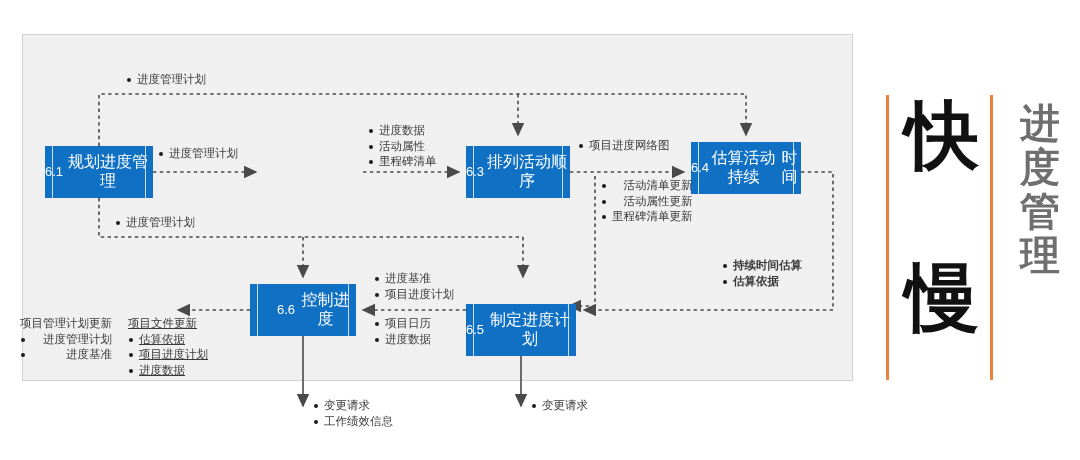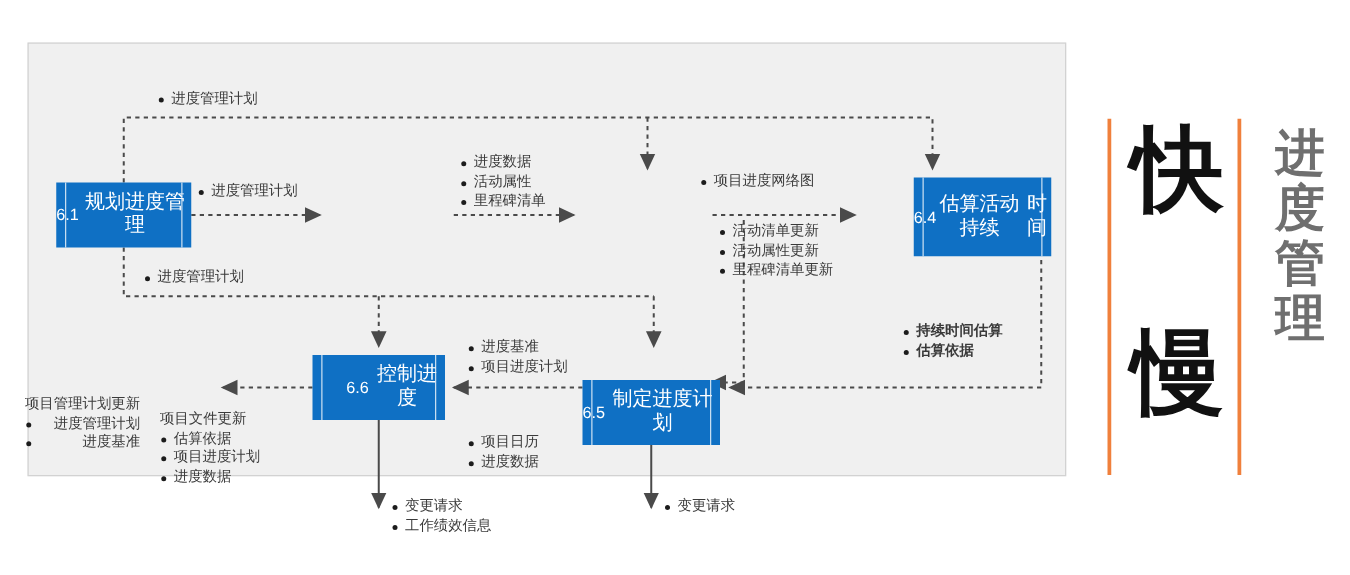--- a/index.html
+++ b/index.html
@@ -22,21 +22,21 @@
   .node .nid{font-size:13px;}
   .node .nname{font-size:16px;}
   .node::before,.node::after{content:"";position:absolute;top:0;bottom:0;width:1px;
         background:#e8f1f9;opacity:.85;}
   .node::before{left:7px;}
   .node::after{right:7px;}
 
   #n61{left:45px;top:146px;width:108px;height:52px;}
   #n62{left:263px;top:146px;width:100px;height:52px;}
   #n63{left:466px;top:146px;width:104px;height:52px;}
-  #n64{left:691px;top:142px;width:110px;height:63px;margin-left:40px;}
+  #n64{left:691px;top:142px;width:110px;height:52px;}
   #n65{left:466px;top:284px;width:110px;height:52px;margin-top:20px;}
   #n66{left:250px;top:284px;width:106px;height:52px;padding-left:27px;}
 
   
   .lab{position:absolute;font-size:11.5px;color:#3a3a3a;white-space:nowrap;line-height:15.5px;}
   .lab .hd{display:block;color:#3a3a3a;}
   .lab ul{margin:0;padding:0;list-style:none;}
   .lab li{position:relative;padding-left:11px;white-space:nowrap;}
   .lab li::before{content:"";position:absolute;left:1px;top:6px;width:4px;height:4px;
         border-radius:50%;background:#1c1c1c;}
@@ -99,20 +99,24 @@
 
       <path d="M303,336 L303,406" marker-end="url(#ahs)"></path>
       <path d="M521,336 L521,406" marker-end="url(#ahs)"></path>
     </g>
   </svg>
 
   <div id="n61" class="node">
     <span class="nid">6.1</span>
     <span class="nname">规划进度管理</span>
   </div>
+  <div id="n63" class="node">
+    <span class="nid">6.3</span>
+    <span class="nname">排列活动顺序</span>
+  </div>
   <div id="n64" class="node">
     <span class="nid">6.4</span>
     <span class="nname">估算活动持续</span>
     <span class="nname">时间</span>
   </div>
   <div id="n65" class="node">
     <span class="nid">6.5</span>
     <span class="nname">制定进度计划</span>
   </div>
   <div id="n66" class="node">
@@ -139,27 +143,27 @@
   </div>
 
   <div class="lab" style="left:368px;top:123px;">
     <ul>
       <li>进度数据</li>
       <li>活动属性</li>
       <li>里程碑清单</li>
     </ul>
   </div>
 
-  <div class="lab" style="left:560px;top:138px;">
+  <div class="lab" style="left:578px;top:138px;">
     <ul>
         <li>项目进度网络图</li>
       </ul>
   </div>
 
-  <div class="lab" style="left:575px;top:178px;">
+  <div class="lab" style="left:601px;top:178px;text-align:right;">
     <ul>
       <li>活动清单更新</li>
       <li>活动属性更新</li>
       <li>里程碑清单更新</li>
     </ul>
   </div>
 
   <div class="lab" style="left:722px;top:258px;font-weight:bold;">
     <ul>
       <li>持续时间估算</li>
@@ -167,36 +171,36 @@
     </ul>
   </div>
 
   <div class="lab" style="left:374px;top:271px;">
     <ul>
       <li>进度基准</li>
       <li>项目进度计划</li>
     </ul>
   </div>
 
-  <div class="lab" style="left:374px;top:316px;margin-top:31px;">
+  <div class="lab" style="left:374px;top:316px;">
     <ul>
       <li>项目日历</li>
       <li>进度数据</li>
     </ul>
   </div>
 
   <div class="lab" style="left:20px;top:316px;text-align:right;">
     <span class="hd">项目管理计划更新</span>
     <ul>
       <li>进度管理计划</li>
       <li>进度基准</li>
     </ul>
   </div>
 
-  <div class="lab" style="left:128px;top:328px;">
+  <div class="lab" style="left:128px;top:316px;text-decoration:underline;">
     <span class="hd">项目文件更新</span>
     <ul>
       <li>估算依据</li>
       <li>项目进度计划</li>
       <li>进度数据</li>
     </ul>
   </div>
 
   <div class="lab" style="left:313px;top:398px;">
     <ul>

